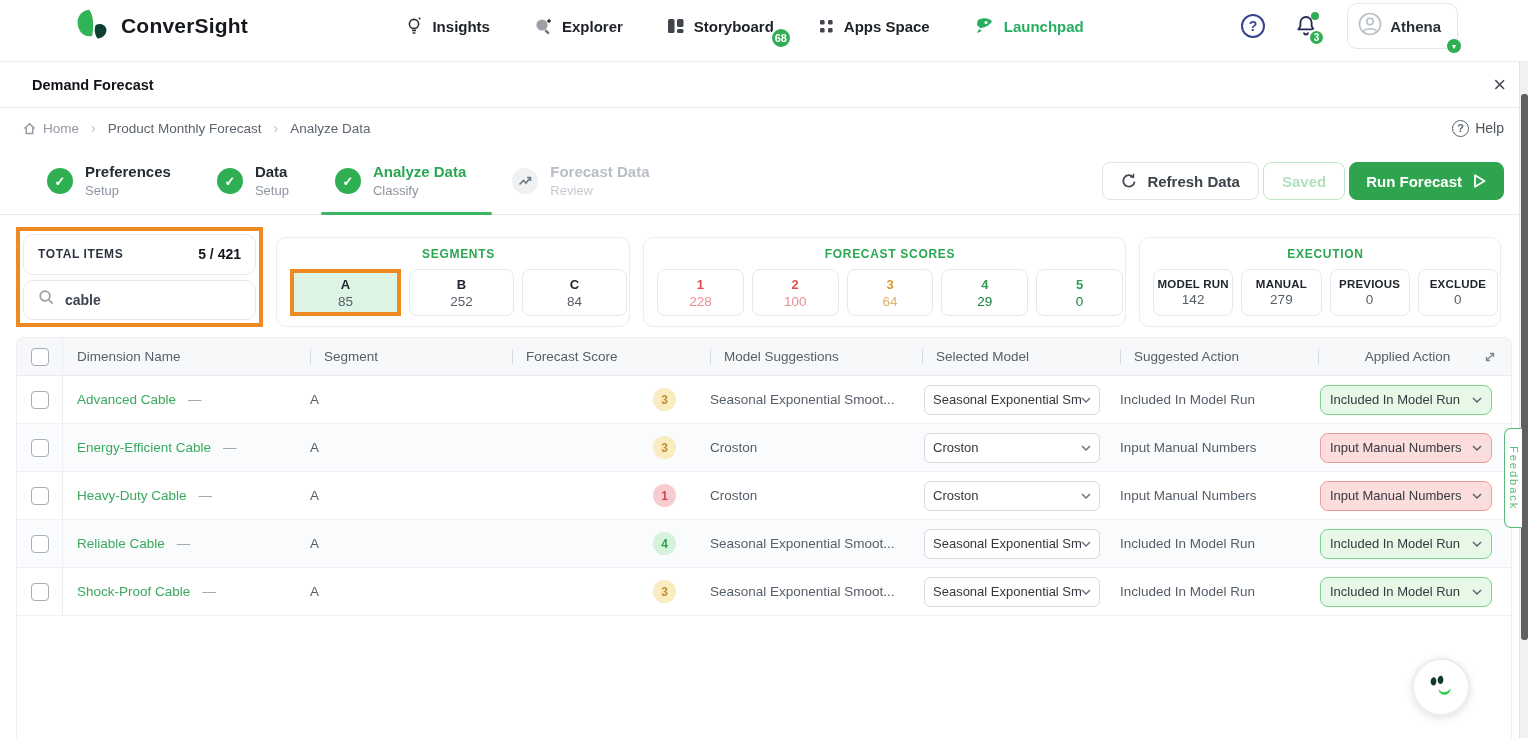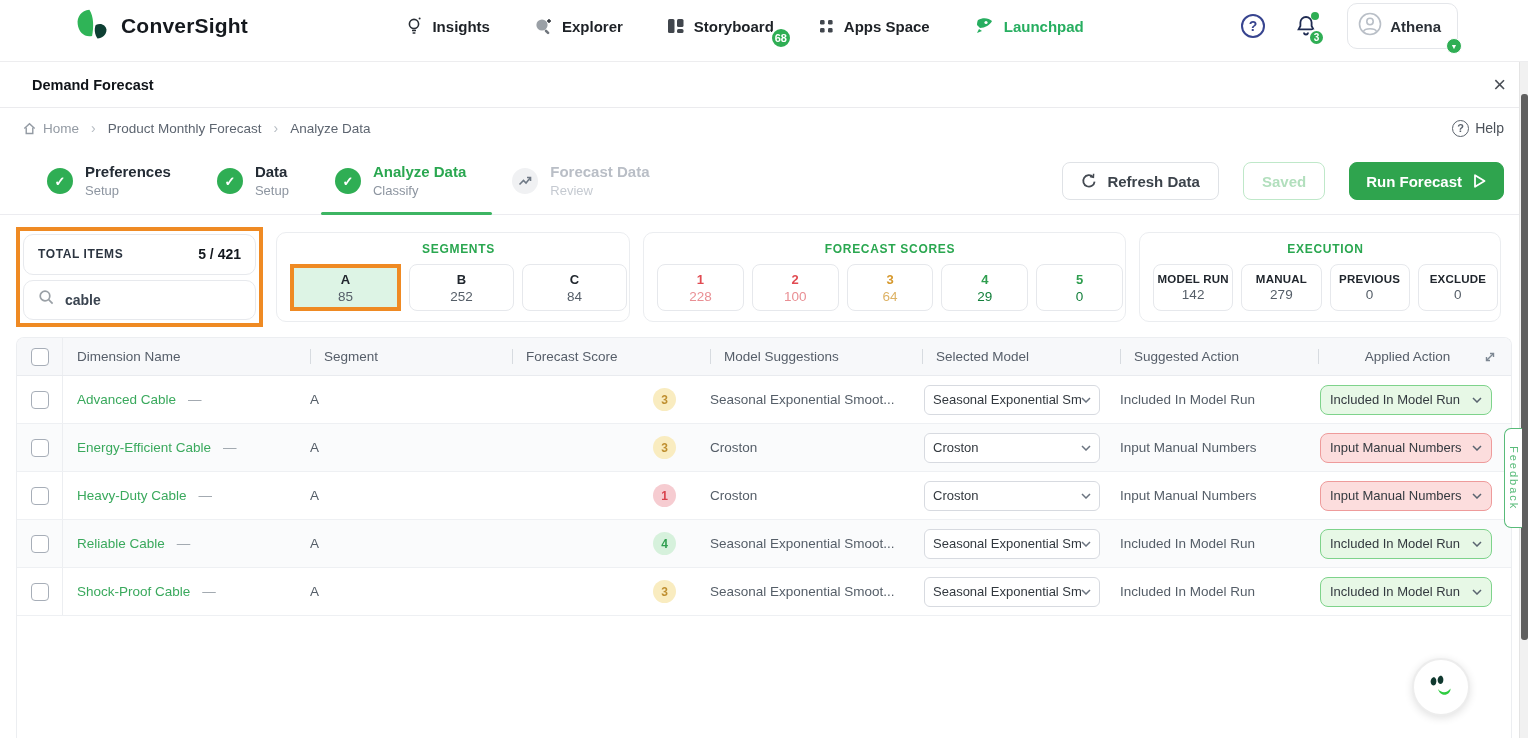--- a/index.html
+++ b/index.html
@@ -70,29 +70,29 @@
     font-size:13px; font-weight:700; display:flex; align-items:center; justify-content:center; }
   .step-pendicon { width:26px; height:26px; border-radius:50%; background:#f0f1f3;
     display:flex; align-items:center; justify-content:center; }
   .step-title { font-size:15px; font-weight:700; color:#242c35; line-height:1.25; }
   .step-sub { font-size:13px; color:#8d95a0; }
   .step.active .step-title { color:#2aa750; }
   .step.pending .step-title { color:#b9bec6;margin-top:37px; }
   .step.pending .step-sub { color:#c5cad1; }
   .step.active::after { content:""; position:absolute; left:-14px; right:-26px; bottom:-1px;
     height:3px; background:#3db563; border-radius:2px; }
-  .actionbtns { margin-left:auto; display:flex; align-items:center; gap:24px; }
+  .actionbtns { margin-left:auto; display:flex; align-items:center; gap:4px; }
   .btn { height:38px; border-radius:8px; display:flex; align-items:center; gap:10px;
     font-size:15px; font-weight:700; cursor:pointer; padding:0 18px; }
   .btn-refresh { background:#fff; border:1px solid #dfe2e6; color:#3c434b; }
   .btn-saved { background:#fff; border:1px solid #bfe8c9; color:#b2dfbd; }
   .btn-run { background:#2fa44e; border:1px solid #2fa44e; color:#fff; padding:0 16px; }
 
   
-  .panels { display:flex; align-items:center; gap:13px; margin:12px 16px 0 16px; height:100px; }
+  .panels { display:flex; align-items:flex-end; gap:13px; margin:12px 16px 0 16px; height:100px; }
   .orange-wrap { border:4px solid #ef8a23; padding:3px; width:247px; height:100px;
     display:flex; flex-direction:column; gap:5px; background:#fff; }
   .mini-card { border:1px solid #e7e9ed; border-radius:10px; background:#fff; flex:1;
     display:flex; align-items:center; padding:0 14px; }
   .ti-label { font-size:12px; font-weight:700; letter-spacing:.6px; color:#2b3440; }
   .ti-value { margin-left:auto; font-size:14px; font-weight:700; color:#13181e; }
   .search-input { border:none; outline:none; font-family:"Liberation Sans",sans-serif;
     font-size:14px; font-weight:700; color:#3a4450; width:140px; margin-left:10px;
     background:transparent; }
   .panel { border:1px solid #ebedf0; border-radius:10px; background:#fff; height:90px;

